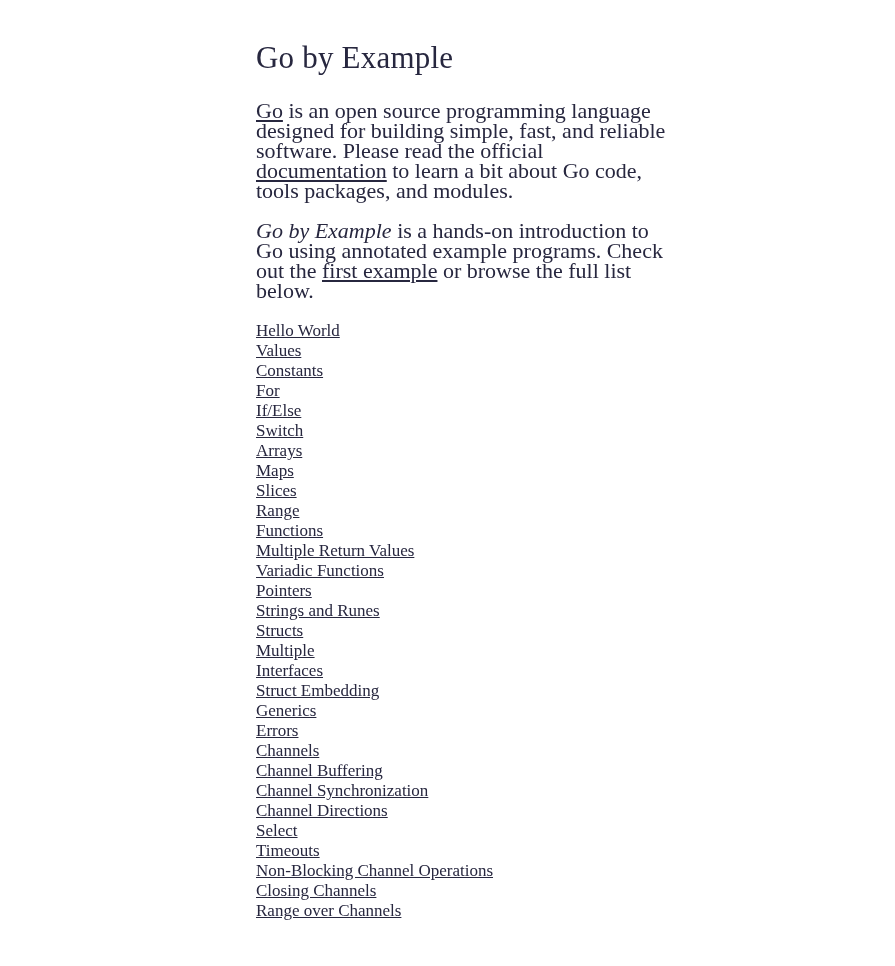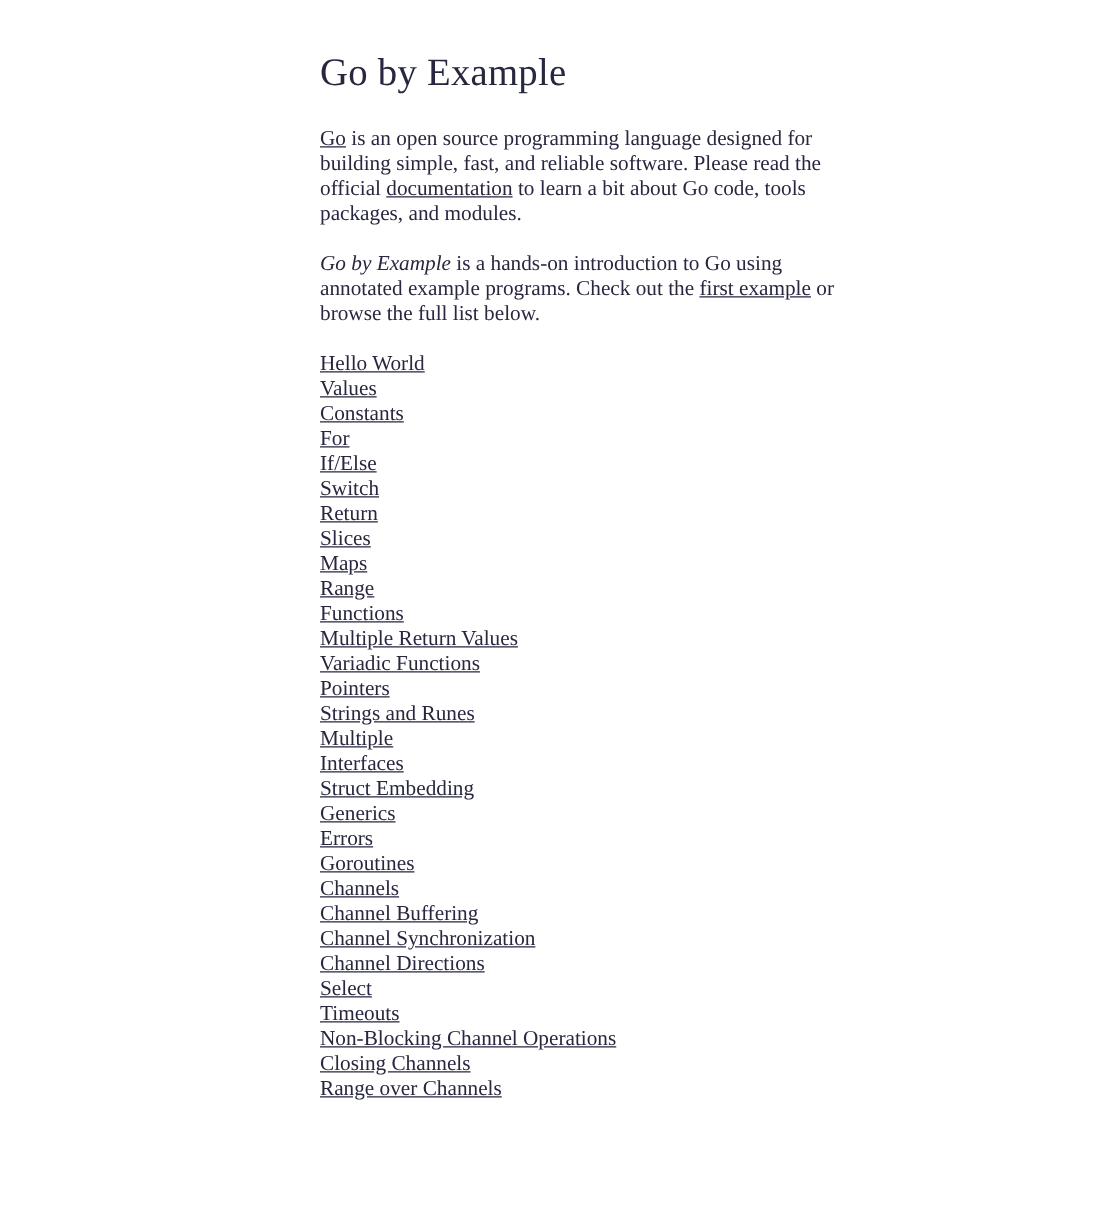--- a/index.html
+++ b/index.html
@@ -20,21 +20,21 @@
     padding-top: 40px;
   }
   h1.page-title {
     font-size: 31px;
     font-weight: normal;
     line-height: 36px;
     margin: 0 0 25px 0;
     letter-spacing: 0.2px;
   }
   p.intro {
-    font-size: 17px;
+    font-size: 22px;
     line-height: 20px;
     margin: 0 0 20px 0;
   }
   a {
     color: inherit;
     text-decoration: underline;
     cursor: pointer;
   }
   em {
     font-style: italic;
@@ -61,35 +61,35 @@
 
   <p class="intro"><em>Go by Example</em><span> is a hands-on introduction to Go using annotated example programs. Check out the </span><a href="#">first example</a><span> or browse the full list below.</span></p>
 
   <ul class="examples">
       <li><a href="#">Hello World</a></li>
       <li><a href="#">Values</a></li>
       <li><a href="#">Constants</a></li>
       <li><a href="#">For</a></li>
       <li><a href="#">If/Else</a></li>
       <li><a href="#">Switch</a></li>
-      <li><a href="#">Return</a></li>
+      <li><a href="#">Arrays</a></li>
+      <li><a href="#">Maps</a></li>
       <li><a href="#">Slices</a></li>
-      <li><a href="#">Maps</a></li>
       <li><a href="#">Range</a></li>
       <li><a href="#">Functions</a></li>
       <li><a href="#">Multiple Return Values</a></li>
       <li><a href="#">Variadic Functions</a></li>
       <li><a href="#">Pointers</a></li>
       <li><a href="#">Strings and Runes</a></li>
+      <li><a href="#">Structs</a></li>
       <li><a href="#">Multiple</a></li>
       <li><a href="#">Interfaces</a></li>
       <li><a href="#">Struct Embedding</a></li>
       <li><a href="#">Generics</a></li>
       <li><a href="#">Errors</a></li>
-      <li><a href="#">Goroutines</a></li>
       <li><a href="#">Channels</a></li>
       <li><a href="#">Channel Buffering</a></li>
       <li><a href="#">Channel Synchronization</a></li>
       <li><a href="#">Channel Directions</a></li>
       <li><a href="#">Select</a></li>
       <li><a href="#">Timeouts</a></li>
       <li><a href="#">Non-Blocking Channel Operations</a></li>
       <li><a href="#">Closing Channels</a></li>
       <li><a href="#">Range over Channels</a></li>
     </ul>

